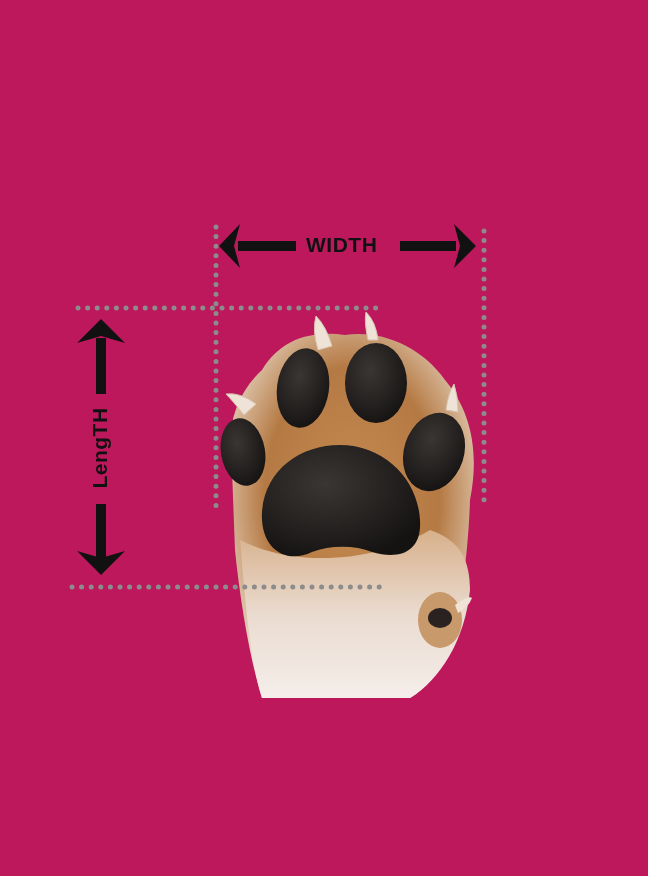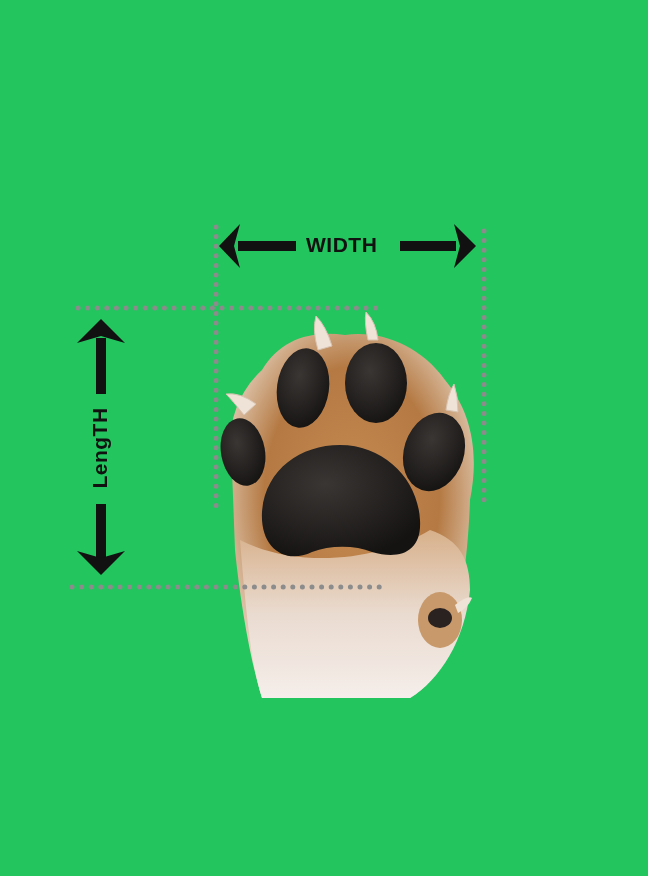--- a/index.html
+++ b/index.html
@@ -1,16 +1,16 @@
 <!DOCTYPE html>
 <html><head>
 <meta charset="utf-8">
 <style>
   html,body{margin:0;padding:0;background:#ffffff;}
-  #stage{position:relative;width:648px;height:876px;overflow:hidden;background:#22c55e;font-family:"Liberation Sans",sans-serif;}
+  #stage{position:relative;width:648px;height:876px;overflow:hidden;background:#be185d;font-family:"Liberation Sans",sans-serif;}
   .label{position:absolute;font-weight:bold;color:#111;letter-spacing:0.5px;}
   #width-label{left:306px;top:233px;font-size:21px;}
   #length-label{left:100px;top:448px;font-size:21px;transform:translate(-50%,-50%) rotate(-90deg);white-space:nowrap;}
   svg{position:absolute;left:0;top:0;}
 </style>
 </head>
 <body>
 
 <div id="stage">
   <svg width="648" height="876" viewBox="0 0 648 876">

